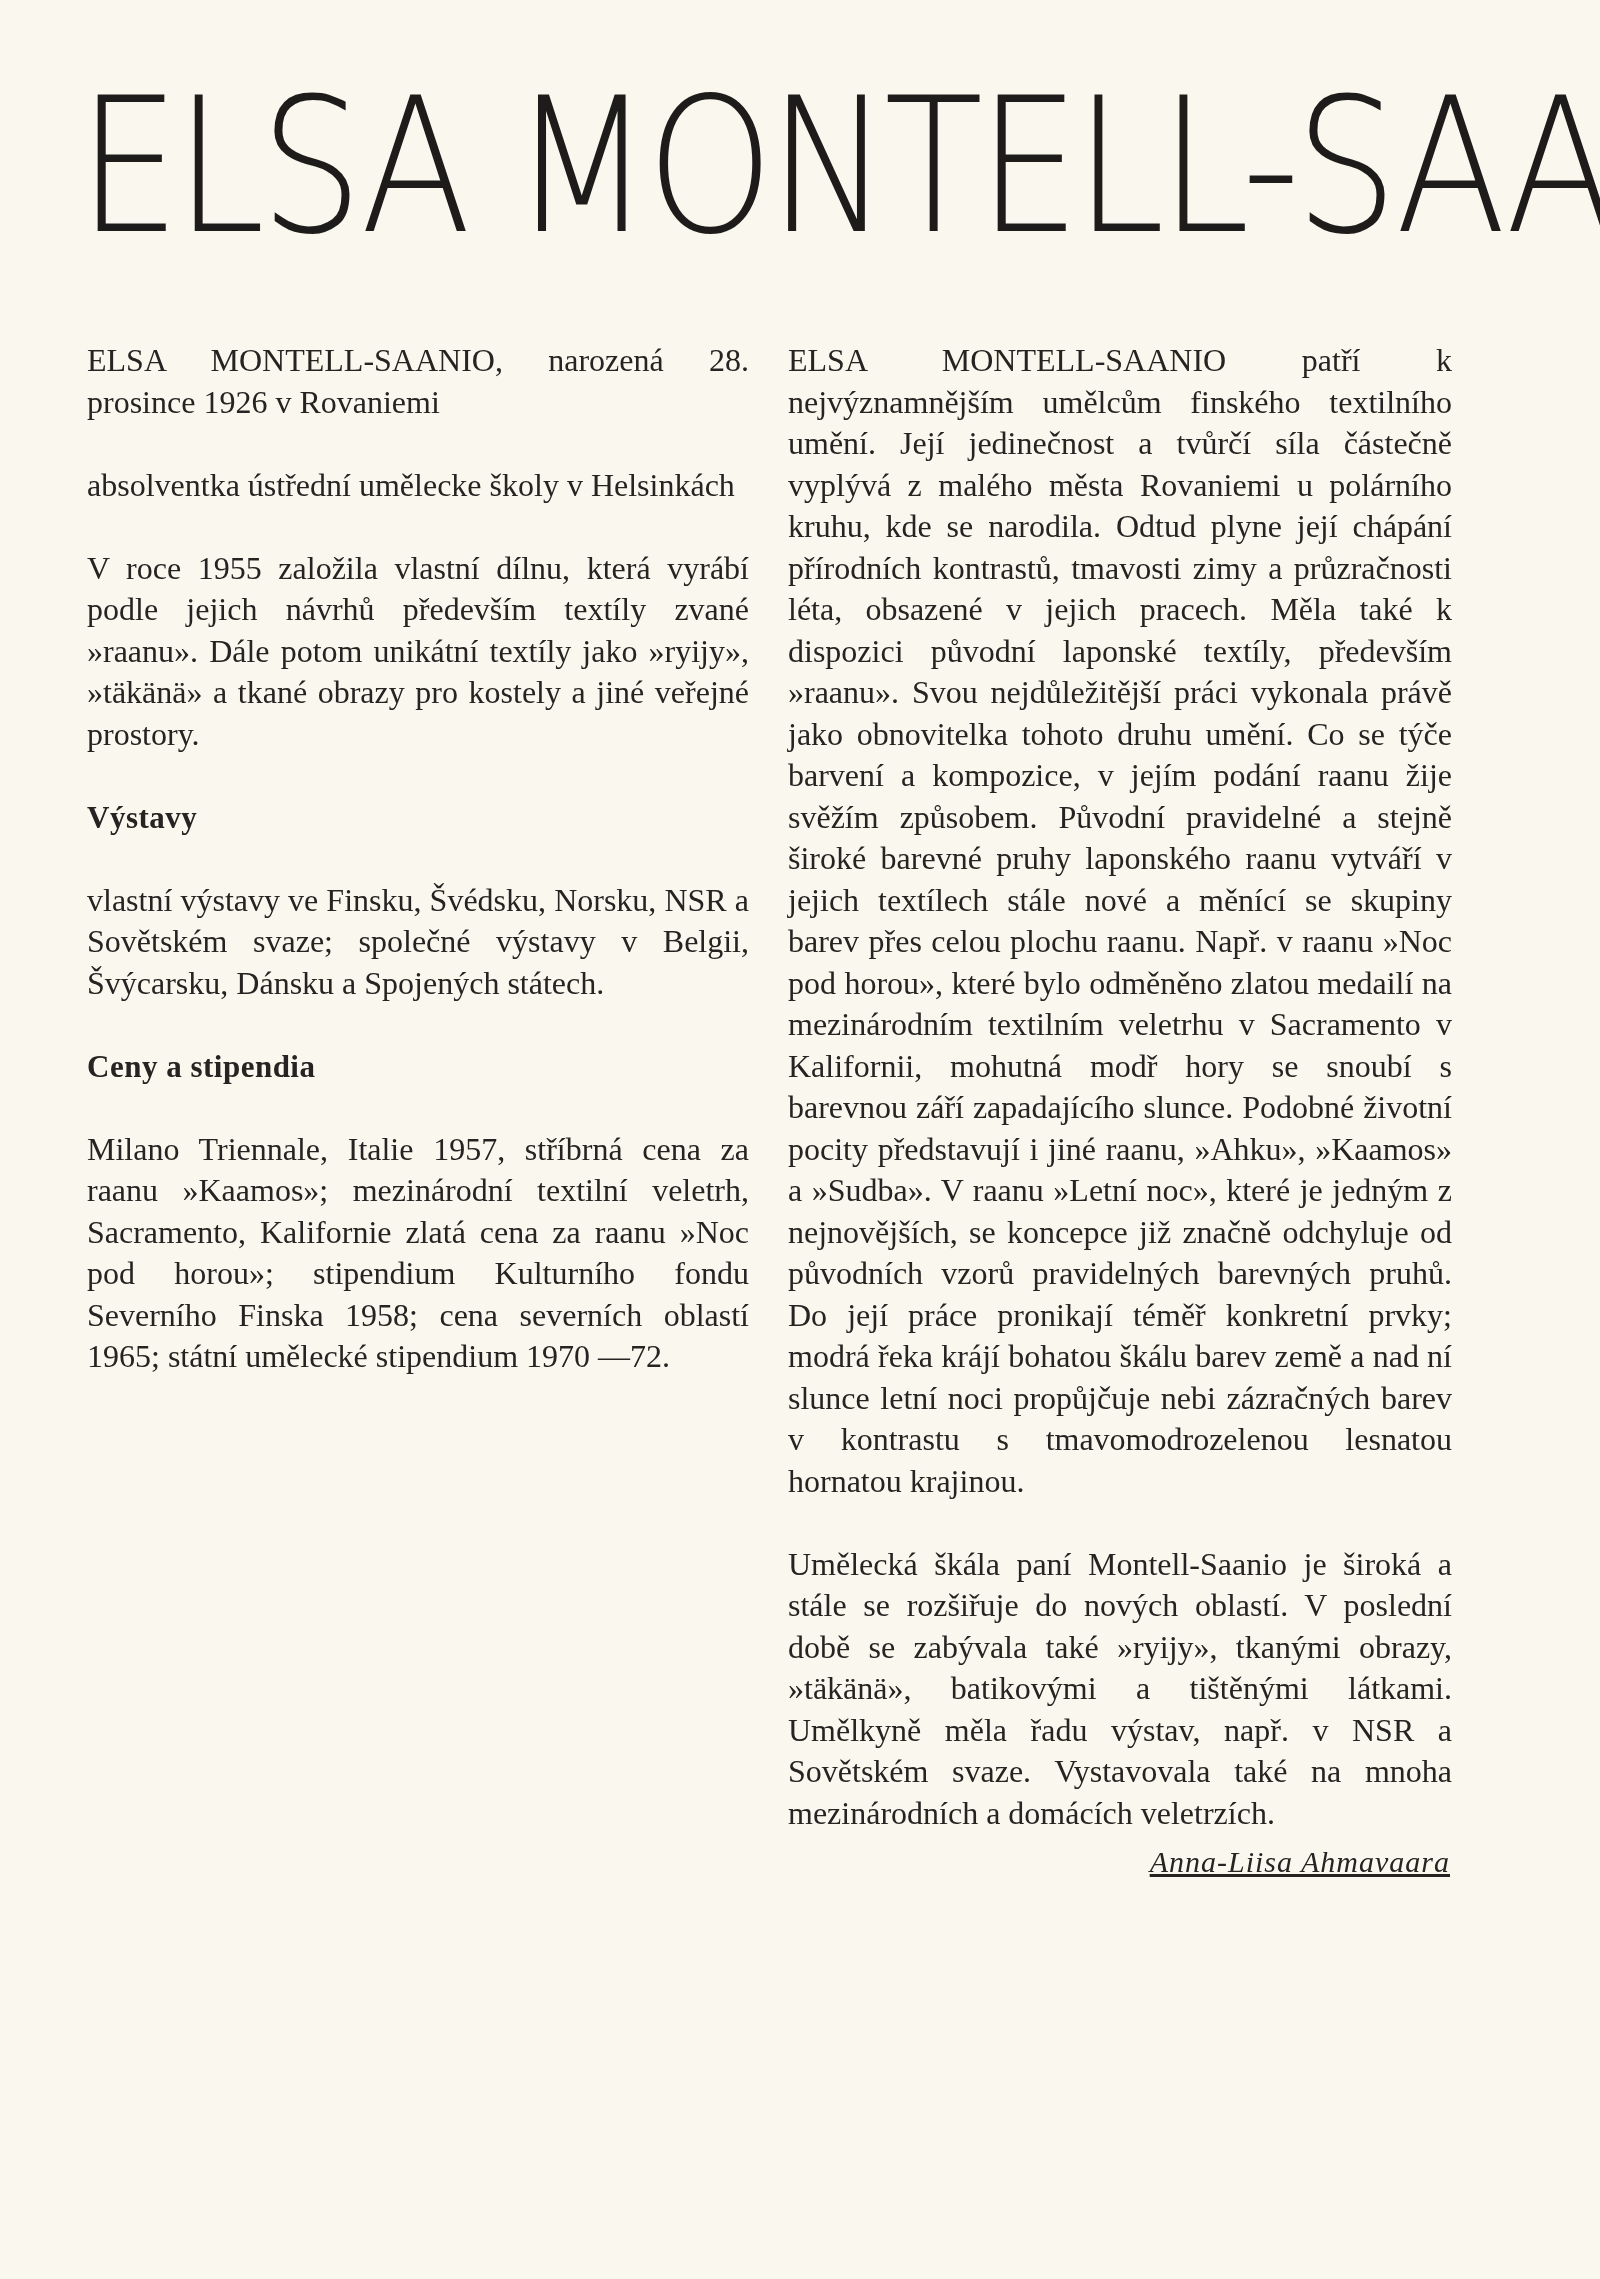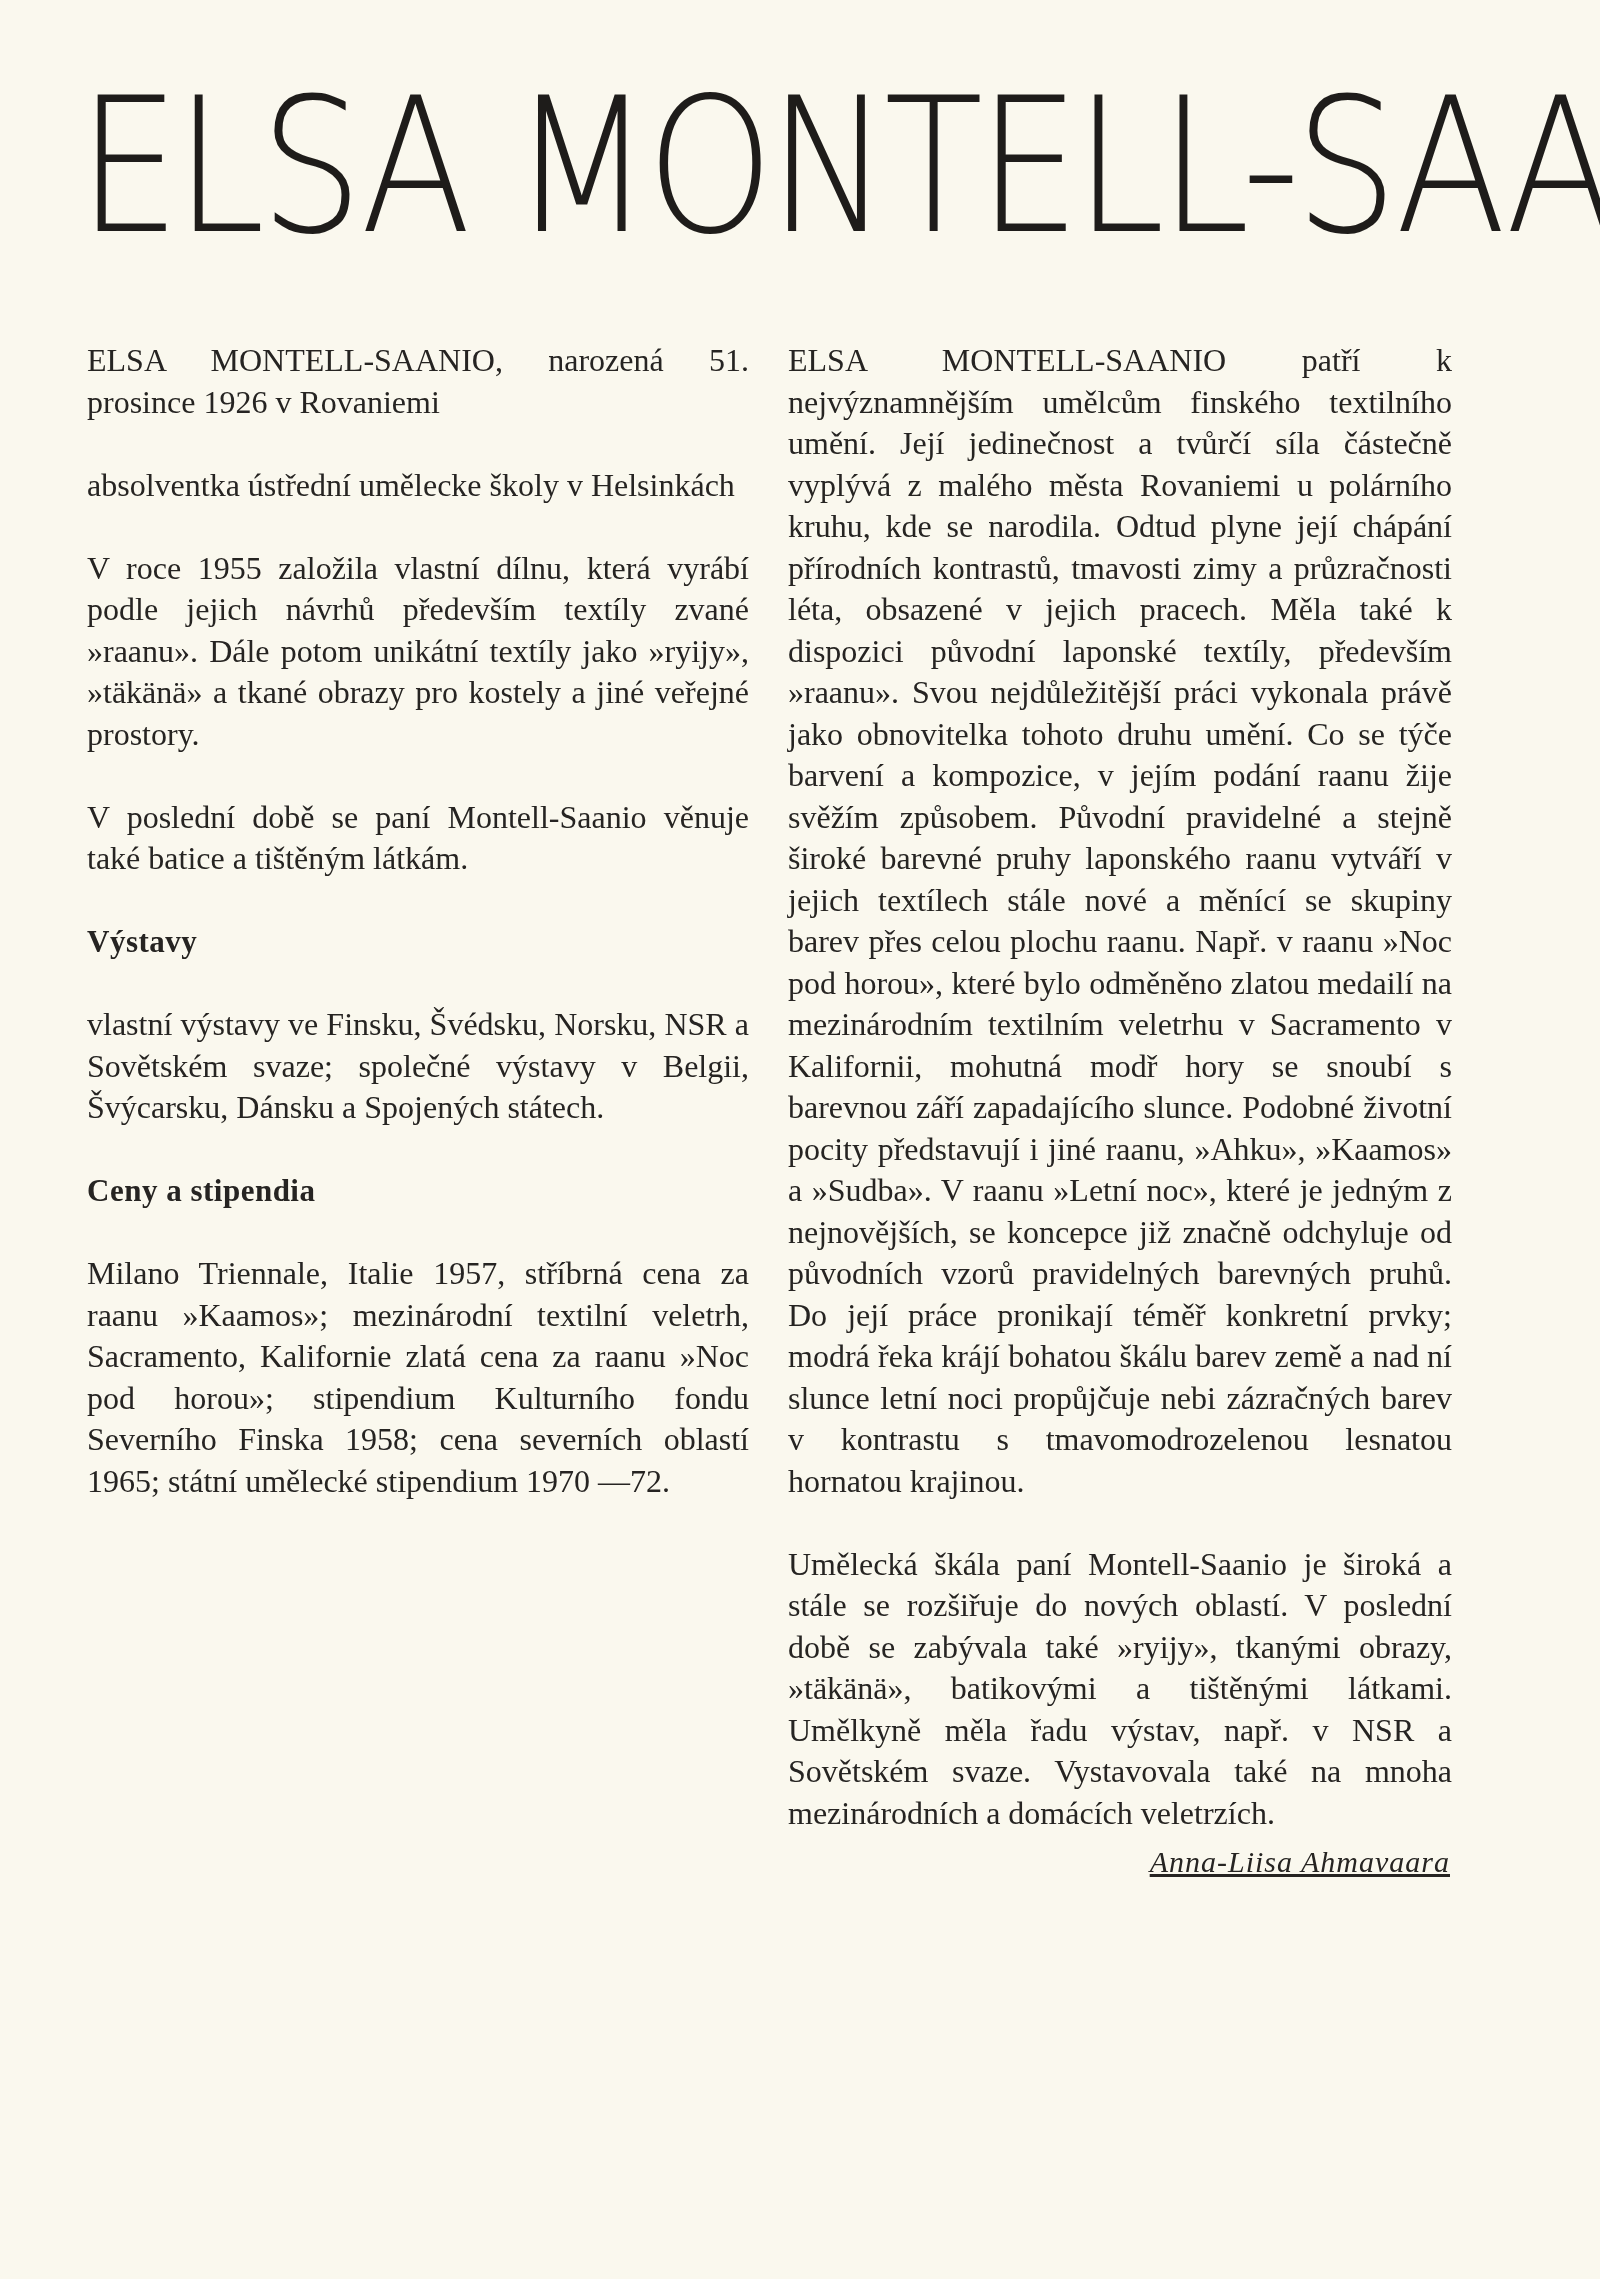--- a/index.html
+++ b/index.html
@@ -83,24 +83,23 @@
   }
 </style>
 </head>
 <body>
 
 <div class="page">
 
   <h1 class="title"><span>ELSA MONTELL-SAANIO</span></h1>
 
   <div class="col col-left">
-    <p>ELSA MONTELL-SAANIO, narozená 51. prosince 1926 v Rovaniemi</p>
+    <p>ELSA MONTELL-SAANIO, narozená 28. prosince 1926 v Rovaniemi</p>
     <p>absolventka ústřední umělecke školy v Helsinkách</p>
     <p>V roce 1955 založila vlastní dílnu, která vyrábí podle jejich návrhů především textíly zvané »raanu». Dále potom unikátní textíly jako »ryijy», »täkänä» a tkané obrazy pro kostely a jiné veřejné prostory.</p>
-    <p>V poslední době se paní Montell-Saanio věnuje také batice a tištěným látkám.</p>
 
     <h2>Výstavy</h2>
     <p>vlastní výstavy ve Finsku, Švédsku, Norsku, NSR a Sovětském svaze; společné výstavy v Belgii, Švýcarsku, Dánsku a Spojených státech.</p>
 
     <h2>Ceny a stipendia</h2>
     <p>Milano Triennale, Italie 1957, stříbrná cena za raanu »Kaamos»; mezinárodní textilní veletrh, Sacramento, Kalifornie zlatá cena za raanu »Noc pod horou»; stipendium Kulturního fondu Severního Finska 1958; cena severních oblastí 1965; státní umělecké stipendium 1970 —72.</p>
   </div>
 
   <div class="col col-right">
     <p>ELSA MONTELL-SAANIO patří k nejvýznamnějším umělcům finského textilního umění. Její jedinečnost a tvůrčí síla částečně vyplývá z malého města Rovaniemi u polárního kruhu, kde se narodila. Odtud plyne její chápání přírodních kontrastů, tmavosti zimy a průzračnosti léta, obsazené v jejich pracech. Měla také k dispozici původní laponské textíly, především »raanu». Svou nejdůležitější práci vykonala právě jako obnovitelka tohoto druhu umění. Co se týče barvení a kompozice, v jejím podání raanu žije svěžím způsobem. Původní pravidelné a stejně široké barevné pruhy laponského raanu vytváří v jejich textílech stále nové a měnící se skupiny barev přes celou plochu raanu. Např. v raanu »Noc pod horou», které bylo odměněno zlatou medailí na mezinárodním textilním veletrhu v Sacramento v Kalifornii, mohutná modř hory se snoubí s barevnou září zapadajícího slunce. Podobné životní pocity představují i jiné raanu, »Ahku», »Kaamos» a »Sudba». V raanu »Letní noc», které je jedným z nejnovějších, se koncepce již značně odchyluje od původních vzorů pravidelných barevných pruhů. Do její práce pronikají téměř konkretní prvky; modrá řeka krájí bohatou škálu barev země a nad ní slunce letní noci propůjčuje nebi zázračných barev v kontrastu s tmavomodrozelenou lesnatou hornatou krajinou.</p>

